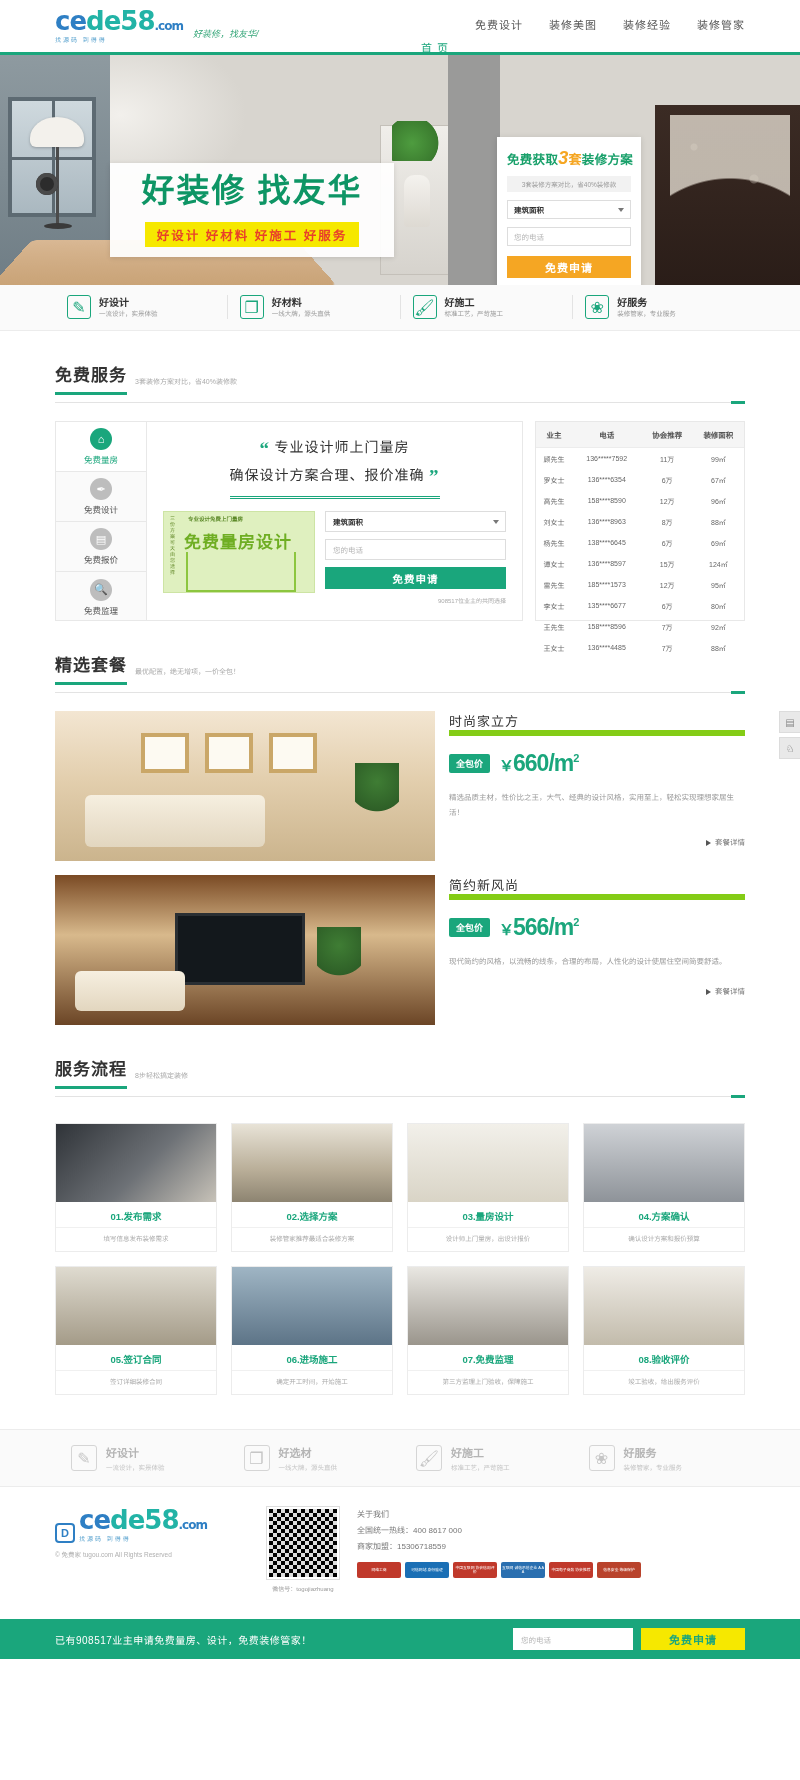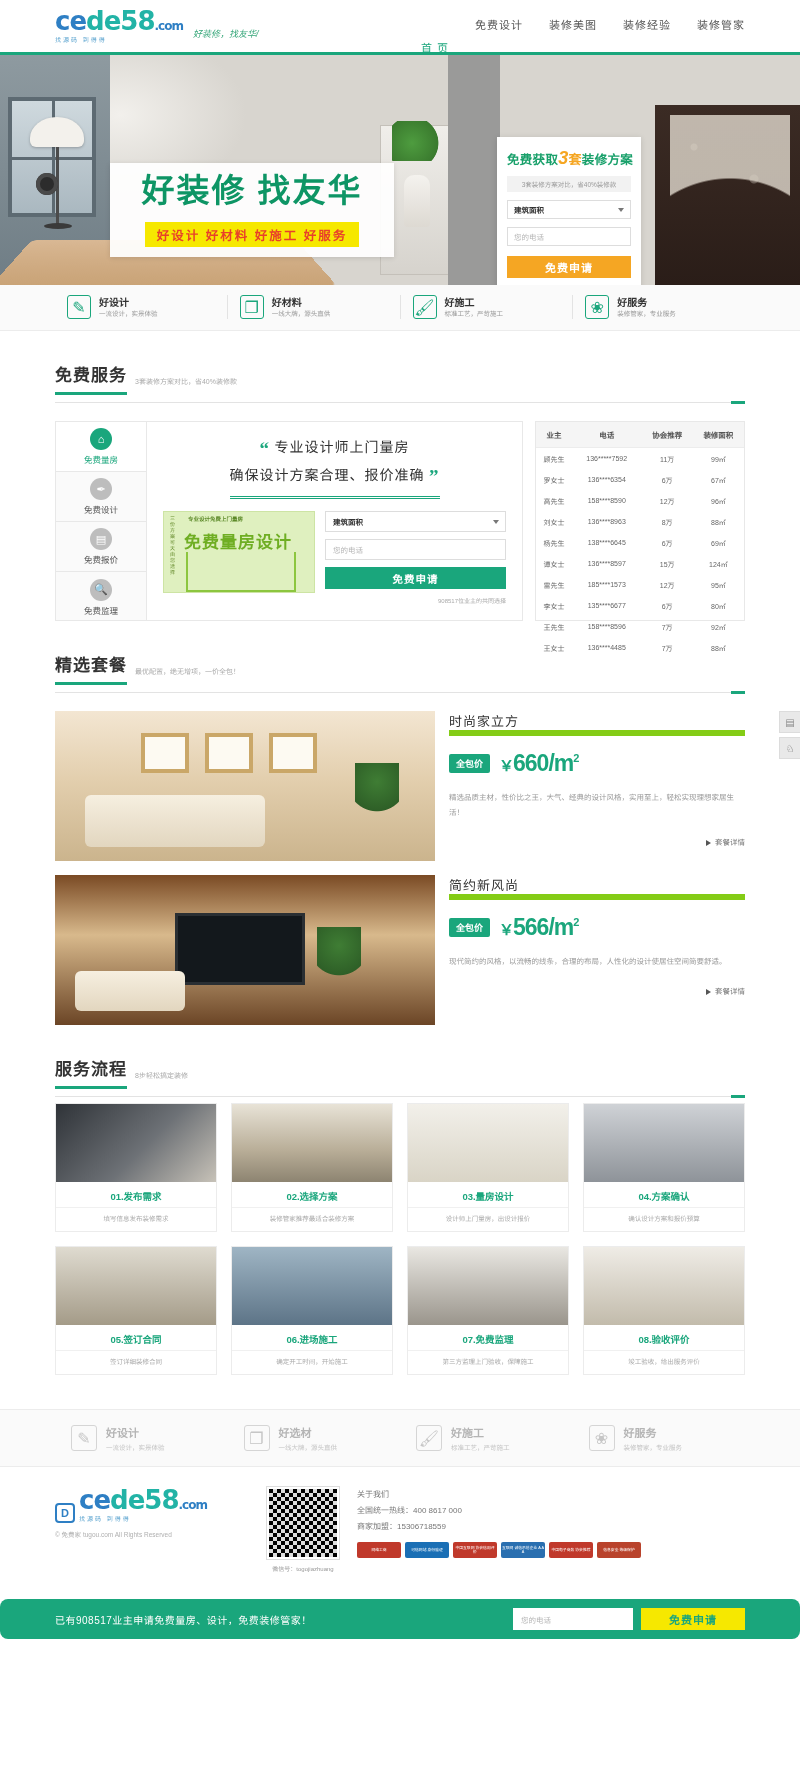--- a/index.html
+++ b/index.html
@@ -307,21 +307,21 @@
   .pkg-more {
     margin-top:16px; text-align:right; font-size:7.5px; color:#777; cursor:pointer;
   }
   .pkg-more .tri {
     display:inline-block; width:0;height:0;
     border-top:3.5px solid transparent; border-bottom:3.5px solid transparent;
     border-left:5px solid #555; margin-right:4px; vertical-align:-1px;
   }
 
   
-  .proc-grid { display:grid; grid-template-columns:repeat(4,1fr); gap:14px; margin-top:6px; }
+  .proc-grid { display:grid; grid-template-columns:repeat(4,1fr); gap:14px; margin-top:26px; }
   .proc-card { border:1px solid #ececec; background:#fff; }
   .proc-img { height:78px; width:100%; position:relative; overflow:hidden; }
   .p1 { background:linear-gradient(135deg,#2f3338 0%, #6d7176 55%, #c7c2b8 100%); }
   .p2 { background:linear-gradient(180deg,#e8e3d7 0%, #b8ad97 60%, #8d8471 100%); }
   .p3 { background:linear-gradient(180deg,#f2f0ea 0%, #d9d4c6 100%); }
   .p4 { background:linear-gradient(180deg,#cfd2d6 0%, #8e9399 100%); }
   .p5 { background:linear-gradient(180deg,#dfdbd0 0%, #a49b88 100%); }
   .p6 { background:linear-gradient(180deg,#9fb5c4 0%, #5d7487 100%); }
   .p7 { background:linear-gradient(180deg,#e9e7e2 0%, #9a958c 100%); }
   .p8 { background:linear-gradient(180deg,#efece6 0%, #c2bbab 100%); }
@@ -370,21 +370,21 @@
   .f-info-t { font-size:8px; color:#777; line-height:2; }
   .cert-row { display:flex; gap:4px; margin-top:7px; flex-wrap:wrap; }
   .cert {
     width:44px;height:16px;border-radius:2px;
     display:flex;align-items:center;justify-content:center;
     font-size:3.8px;color:#fff;text-align:center;line-height:1.15;padding:0 1px;
   }
 
   
   .bottombar {
-    background:#1aa67c; height:40px; display:flex; align-items:center;border-radius:8px;
+    background:#1aa67c; height:40px; display:flex; align-items:center;
   }
   .bb-inner { width:690px; margin:0 auto; display:flex; align-items:center; }
   .bb-text { color:#fff; font-size:10px; letter-spacing:.5px; }
   .bb-input {
     margin-left:auto; width:120px; height:22px; background:#fff; border:none;
     font-size:7.5px; color:#b5b5b5; padding:0 8px; display:flex; align-items:center;
   }
   .bb-btn {
     margin-left:8px; width:104px; height:22px; background:#f6e800; color:#1aa67c;
     font-size:11px; font-weight:bold; display:flex; align-items:center;

